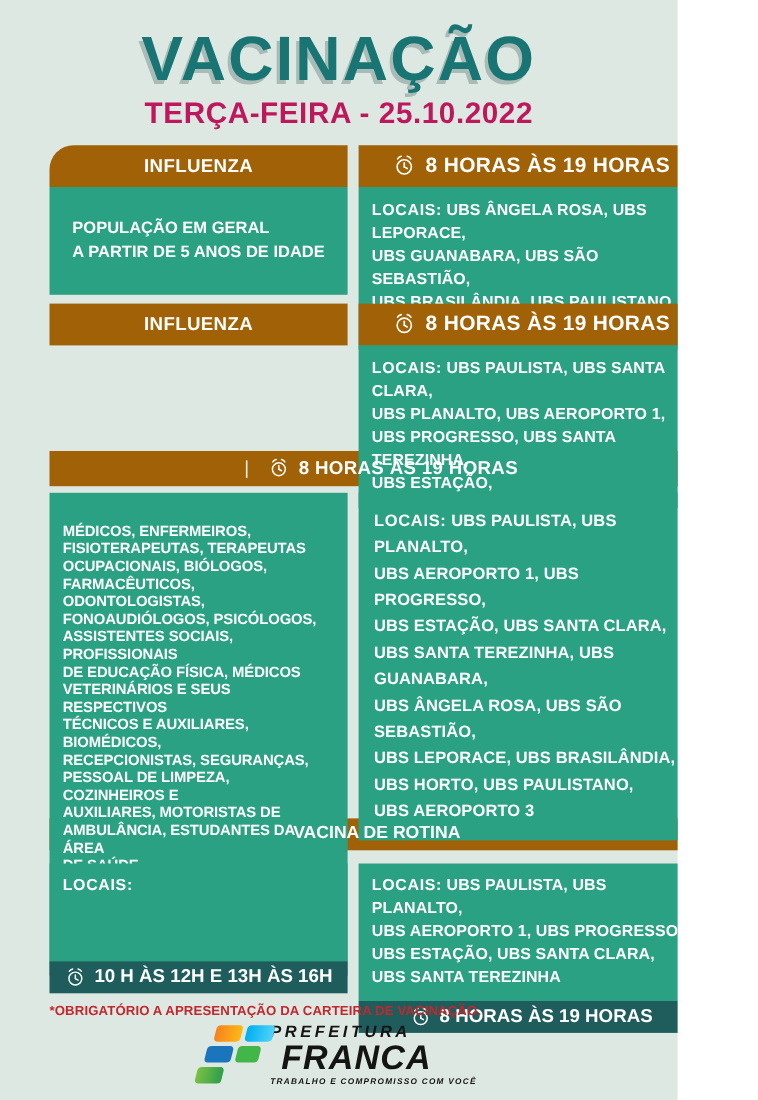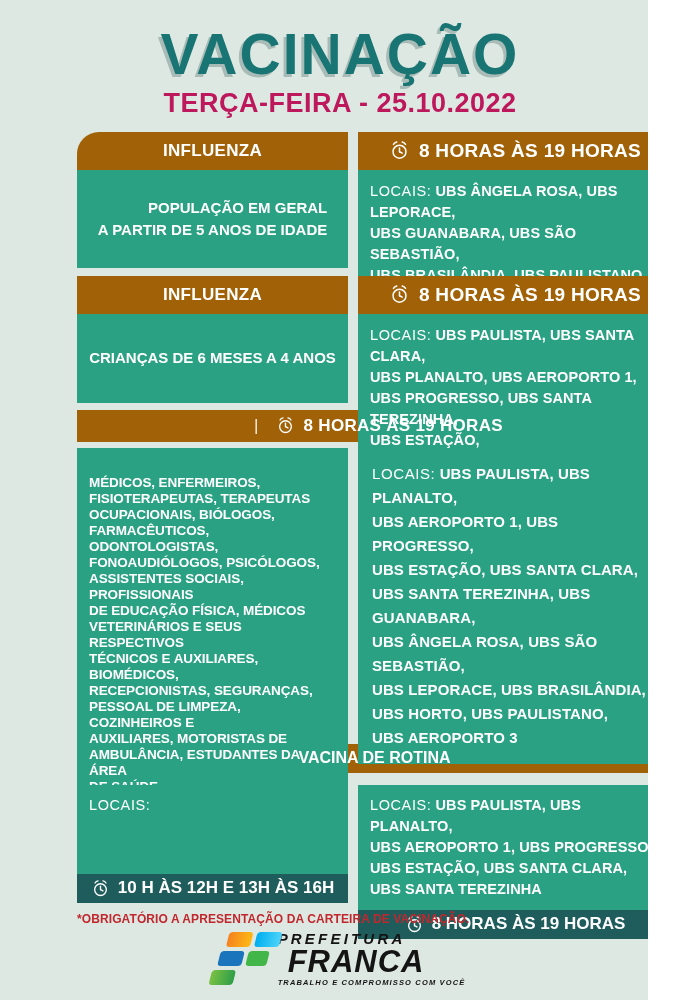--- a/index.html
+++ b/index.html
@@ -1,17 +1,17 @@
 <!DOCTYPE html>
 <html><head>
 <meta charset="utf-8">
 <style>
   html,body{margin:0;padding:0;}
   body{font-family:"Liberation Sans","DejaVu Sans",sans-serif;}
-  .poster{width:616px;height:1000px;background:#dee8e2;overflow:hidden;position:relative;padding-left:32px;}
+  .poster{width:616px;height:1000px;background:#dee8e2;overflow:hidden;position:relative;}
 
   .title{margin:0;padding-top:25px;text-align:center;font-size:57px;line-height:1.05;
          font-weight:700;color:#187573;letter-spacing:2px;
          text-shadow:-3px 3px 0 rgba(32,72,69,0.28);}
   .subtitle{margin-top:3px;text-align:center;font-size:27px;font-weight:700;
             color:#be185d;letter-spacing:.5px;}
 
   .content{margin:13px 49px 0 45px;width:595px;}
 
   .row{display:flex;gap:10px;}
@@ -19,24 +19,24 @@
   .col-right{flex:1;display:flex;flex-direction:column;}
 
   .hdr{background:#a16207;color:#fff;font-weight:700;display:flex;
        align-items:center;justify-content:center;gap:9px;}
   .vax-hdr{height:38px;font-size:17px;letter-spacing:.3px;flex:none;}
   .round-tl{border-top-left-radius:22px;}
   .round-tr{border-top-right-radius:22px;}
 
   .body{background:#2aa183;color:#fff;font-weight:700;flex:1;}
   .body.center{display:flex;align-items:center;justify-content:center;
-               text-align:right;font-size:15px;line-height:22px;white-space:pre-line;}
+               text-align:left;font-size:15px;line-height:22px;white-space:pre-line;}
   .locais-body{padding:11px 12px;font-size:14.5px;line-height:21px;white-space:pre-line;
                letter-spacing:.1px;}
-  .locais-label{font-weight:400;letter-spacing:.6px;}
+  .locais-label{font-weight:700;letter-spacing:.6px;}
   .label-block{display:block;margin-bottom:2px;}
 
   .time-text{font-size:19px;letter-spacing:.3px;}
 
   .row1{height:136px;}
   .row2{height:127px;margin-top:8px;}
 
   .full-hdr{height:32px;margin-top:7px;font-size:17px;}
   .full-hdr .sep{margin:0 8px;font-weight:400;opacity:.9;}
   .full-hdr .time-text{font-size:17px;}
@@ -106,21 +106,20 @@
         <div class="body locais-body"><span class="locais-label">LOCAIS:</span><span> UBS ÂNGELA ROSA, UBS LEPORACE,
 UBS GUANABARA, UBS SÃO SEBASTIÃO,
 UBS BRASILÂNDIA, UBS PAULISTANO,
 UBS HORTO,  UBS AEROPORTO 2</span></div>
       </div>
     </div>
 
     <div class="row row2">
       <div class="col-left">
         <div class="hdr vax-hdr">INFLUENZA</div>
-        <div class="body center">CRIANÇAS DE 6 MESES A 4 ANOS</div>
       </div>
       <div class="col-right">
         <div class="hdr vax-hdr">
           <svg class="clock" viewBox="0 0 24 24" width="21" height="21">
             <g fill="none" stroke="#ffffff" stroke-width="1.7" stroke-linecap="round">
               <circle cx="12" cy="13.4" r="7.4"></circle>
               <path d="M12 13.4 L12 9.2"></path>
                 <path d="M12 13.4 L15.1 15.1"></path>
               <path d="M5.1 5 Q6.4 2.7 8.9 2.3"></path>
                 <path d="M18.9 5 Q17.6 2.7 15.1 2.3"></path>

